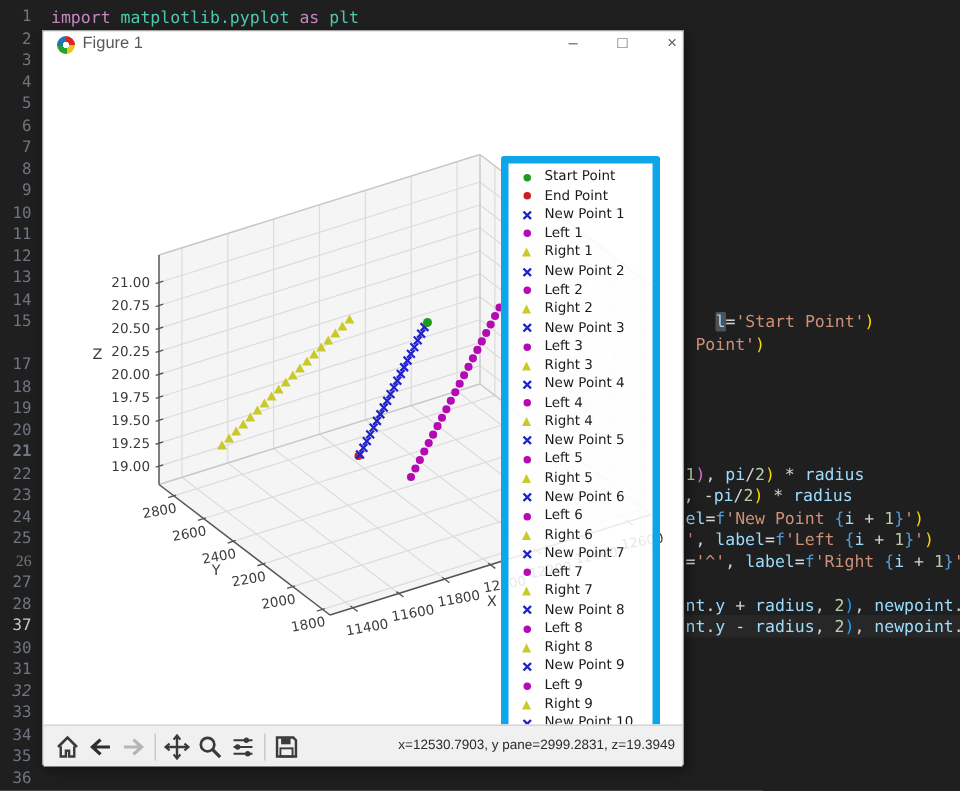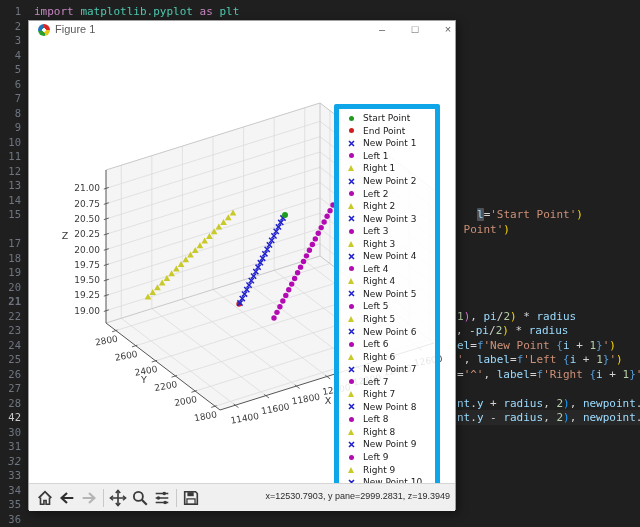--- a/index.html
+++ b/index.html
@@ -68,24 +68,24 @@
       <div class="gut" style="top: 221.5px; padding-left: 39px;">16</div>
       <div class="gut" style="top: 236px;">17</div>
       <div class="gut" style="top: 250.5px;">18</div>
       <div class="gut" style="top: 265px;">19</div>
       <div class="gut" style="top: 279.5px;">20</div>
       <div class="gut" style="top: 294px; font-weight: bold;">21</div>
       <div class="gut" style="top: 308.5px;">22</div>
       <div class="gut" style="top: 323px;">23</div>
       <div class="gut" style="top: 337.5px;">24</div>
       <div class="gut" style="top: 352px;">25</div>
-      <div class="gut" style="top: 366.5px;">26</div>
+      <div class="gut" style="top: 366.5px; font-family: Liberation Serif, serif;">26</div>
       <div class="gut" style="top: 381px;">27</div>
       <div class="gut" style="top: 395.5px;">28</div>
-      <div class="gut cur" style="top: 410px;">42</div>
+      <div class="gut cur" style="top: 410px;">37</div>
       <div class="gut" style="top: 424.5px;">30</div>
       <div class="gut" style="top: 439px;">31</div>
       <div class="gut" style="top: 453.5px; font-style: italic;">32</div>
       <div class="gut" style="top: 468px;">33</div>
       <div class="gut" style="top: 482.5px;">34</div>
       <div class="gut" style="top: 497px;">35</div>
       <div class="gut" style="top: 511.5px;">36</div>
     </div>
   <div id="code-layer">
       <div class="code-line" style="left: 34px; top: 4px;"><span class="tk-kw">import</span><span class="tk-op"> </span><span class="tk-type">matplotlib.pyplot</span><span class="tk-op"> </span><span class="tk-kw">as</span><span class="tk-op"> </span><span class="tk-type">plt</span></div>

